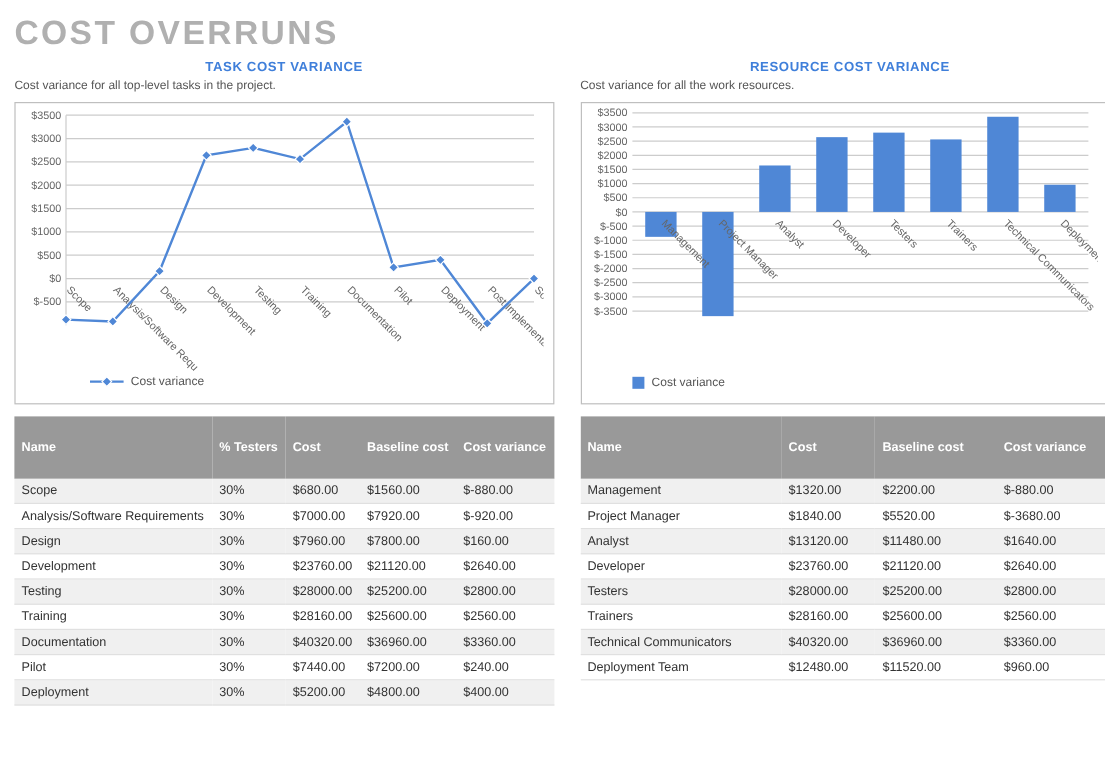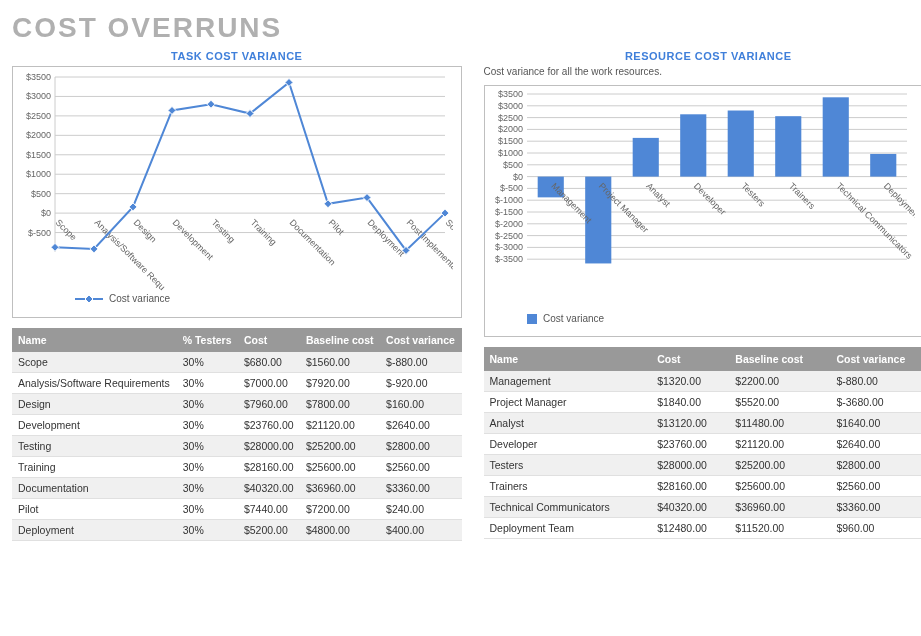--- a/index.html
+++ b/index.html
@@ -55,39 +55,40 @@
   table {
     border-collapse: collapse;
     width: 100%;
     font-size: 10.5px;
     margin-top: 10px;
   }
   thead th {
     background: #999;
     color: #fff;
     text-align: left;
-    padding: 6px 6px;
+    padding: 20px 6px;
     font-weight: bold;
   }
   tbody td {
     padding: 4px 6px;
     border-bottom: 1px solid #e0e0e0;
   }
   tbody tr:nth-child(odd) td { background: #f0f0f0; }
   tbody tr:nth-child(even) td { background: #fff; }
 </style>
 </head>
 <body>
 
 <h1>COST OVERRUNS</h1>
 
 <div class="cols">
 
   <div class="col chart-left">
     <div class="section-title">TASK COST VARIANCE</div>
+    <div class="section-sub">Cost variance for all top-level tasks in the project.</div>
 
     <div class="chart-box">
       <svg id="line-chart" width="440" height="250">
           <line x1="42" x2="432" y1="165.55555555555554" y2="165.55555555555554" class="axis-line"></line>
           <text x="38" y="168.55555555555554" text-anchor="end" class="xcat">$-500</text>
           <line x1="42" x2="432" y1="146.11111111111111" y2="146.11111111111111" class="axis-line"></line>
           <text x="38" y="149.11111111111111" text-anchor="end" class="xcat">$0</text>
           <line x1="42" x2="432" y1="126.66666666666669" y2="126.66666666666669" class="axis-line"></line>
           <text x="38" y="129.66666666666669" text-anchor="end" class="xcat">$500</text>
           <line x1="42" x2="432" y1="107.22222222222223" y2="107.22222222222223" class="axis-line"></line>

